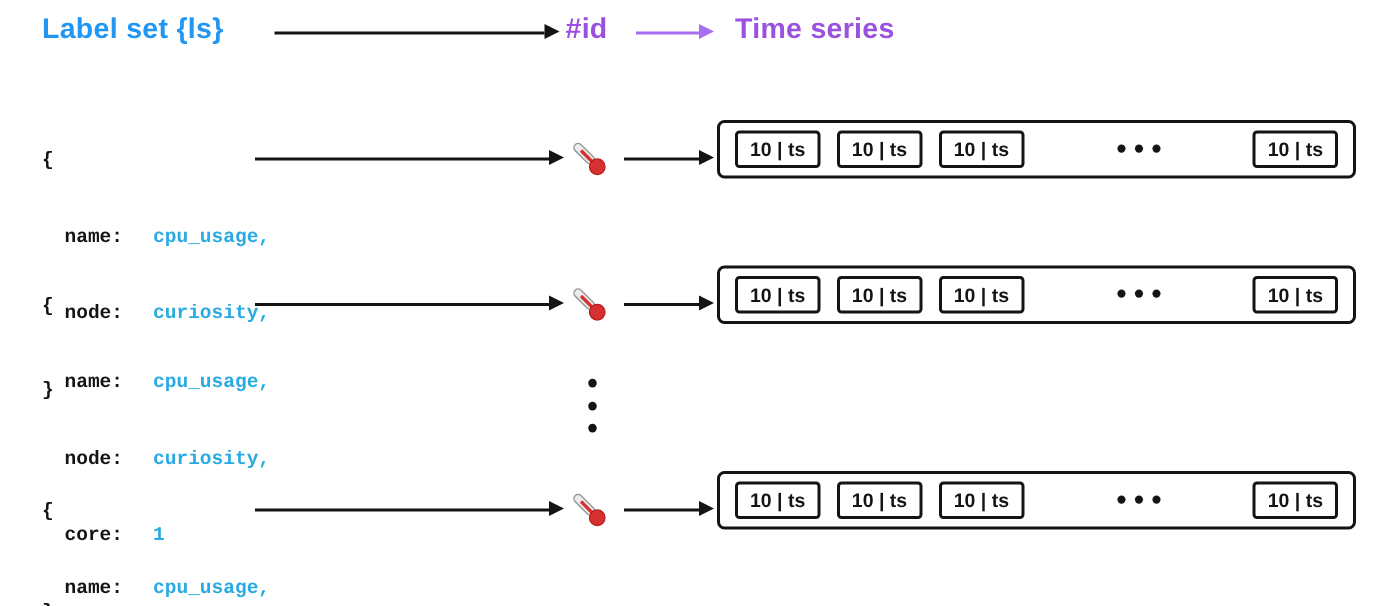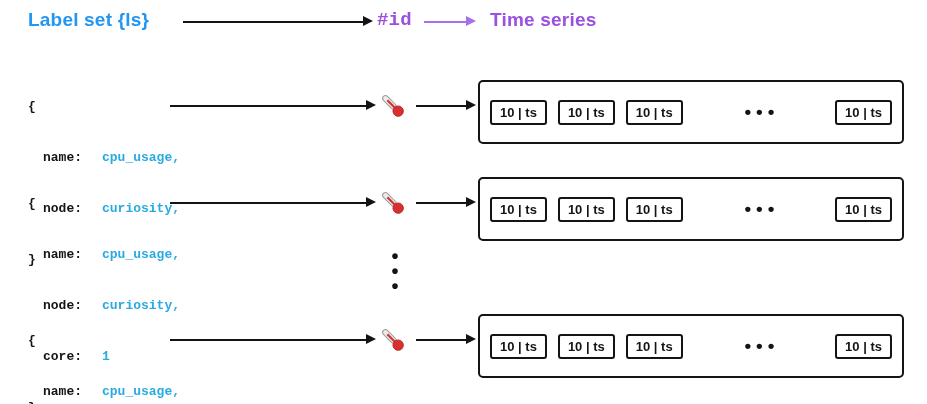--- a/index.html
+++ b/index.html
@@ -4,21 +4,21 @@
 <style>
   html,body { margin:0; padding:0; background:#ffffff; }
   .canvas {
     position:relative; width:927px; height:404px; background:#ffffff;
     font-family:"Liberation Sans", sans-serif; overflow:hidden;padding-left:28px;
   }
 
   
   .hdr { position:absolute; top:9px; font-size:19px; font-weight:700; letter-spacing:.2px; white-space:nowrap; }
   .hdr-blue   { left:28px;  color:#2196f3; }
-  .hdr-id     { left:377px; color:#9b51e0;font-family:Liberation Mono, monospace; }
+  .hdr-id     { left:377px; color:#9b51e0; }
   .hdr-series { left:490px; color:#9b51e0; }
 
   
   .arrow { position:absolute; height:0; border-top:2.5px solid #141414; }
   .arrow::after {
     content:""; position:absolute; right:-10px; top:-6.7px; width:0; height:0;
     border-left:10px solid #141414; border-top:5.5px solid transparent; border-bottom:5.5px solid transparent;
   }
   .arrow.purple { border-top-color:#a86ef0; }
   .arrow.purple::after { border-left-color:#a86ef0; }
@@ -35,21 +35,21 @@
   .code-line.indent { padding-left:15px; }
   .key { color:#141414; margin-right:20px; }
   .val { color:#29abe2;text-align:center; }
 
   .arrow.a { left:170px; top:41px; width:196px; }
   .arrow.b { left:416px; top:41px; width:50px;  }
 
   .thermo { position:absolute; left:378px; top:27px; width:30px; height:30px; }
 
   .series {
-    position:absolute; left:478px; top:16px; width:426px; height:64px;
+    position:absolute; left:478px; top:16px; width:426px; height:39px;
     border:2.5px solid #141414; border-radius:5px; background:#fff;
     display:flex; align-items:center; gap:11px; padding:0 10px; box-sizing:border-box;justify-content:space-between;
   }
   .cell {
     border:2px solid #141414; border-radius:3px; background:#fff; color:#141414;
     font-weight:700; font-size:13px; padding:3px 8px; white-space:nowrap;
   }
   .hdots { font-weight:700; font-size:19px; letter-spacing:5px; color:#141414; margin:0 auto; padding-left:6px; }
 
   

